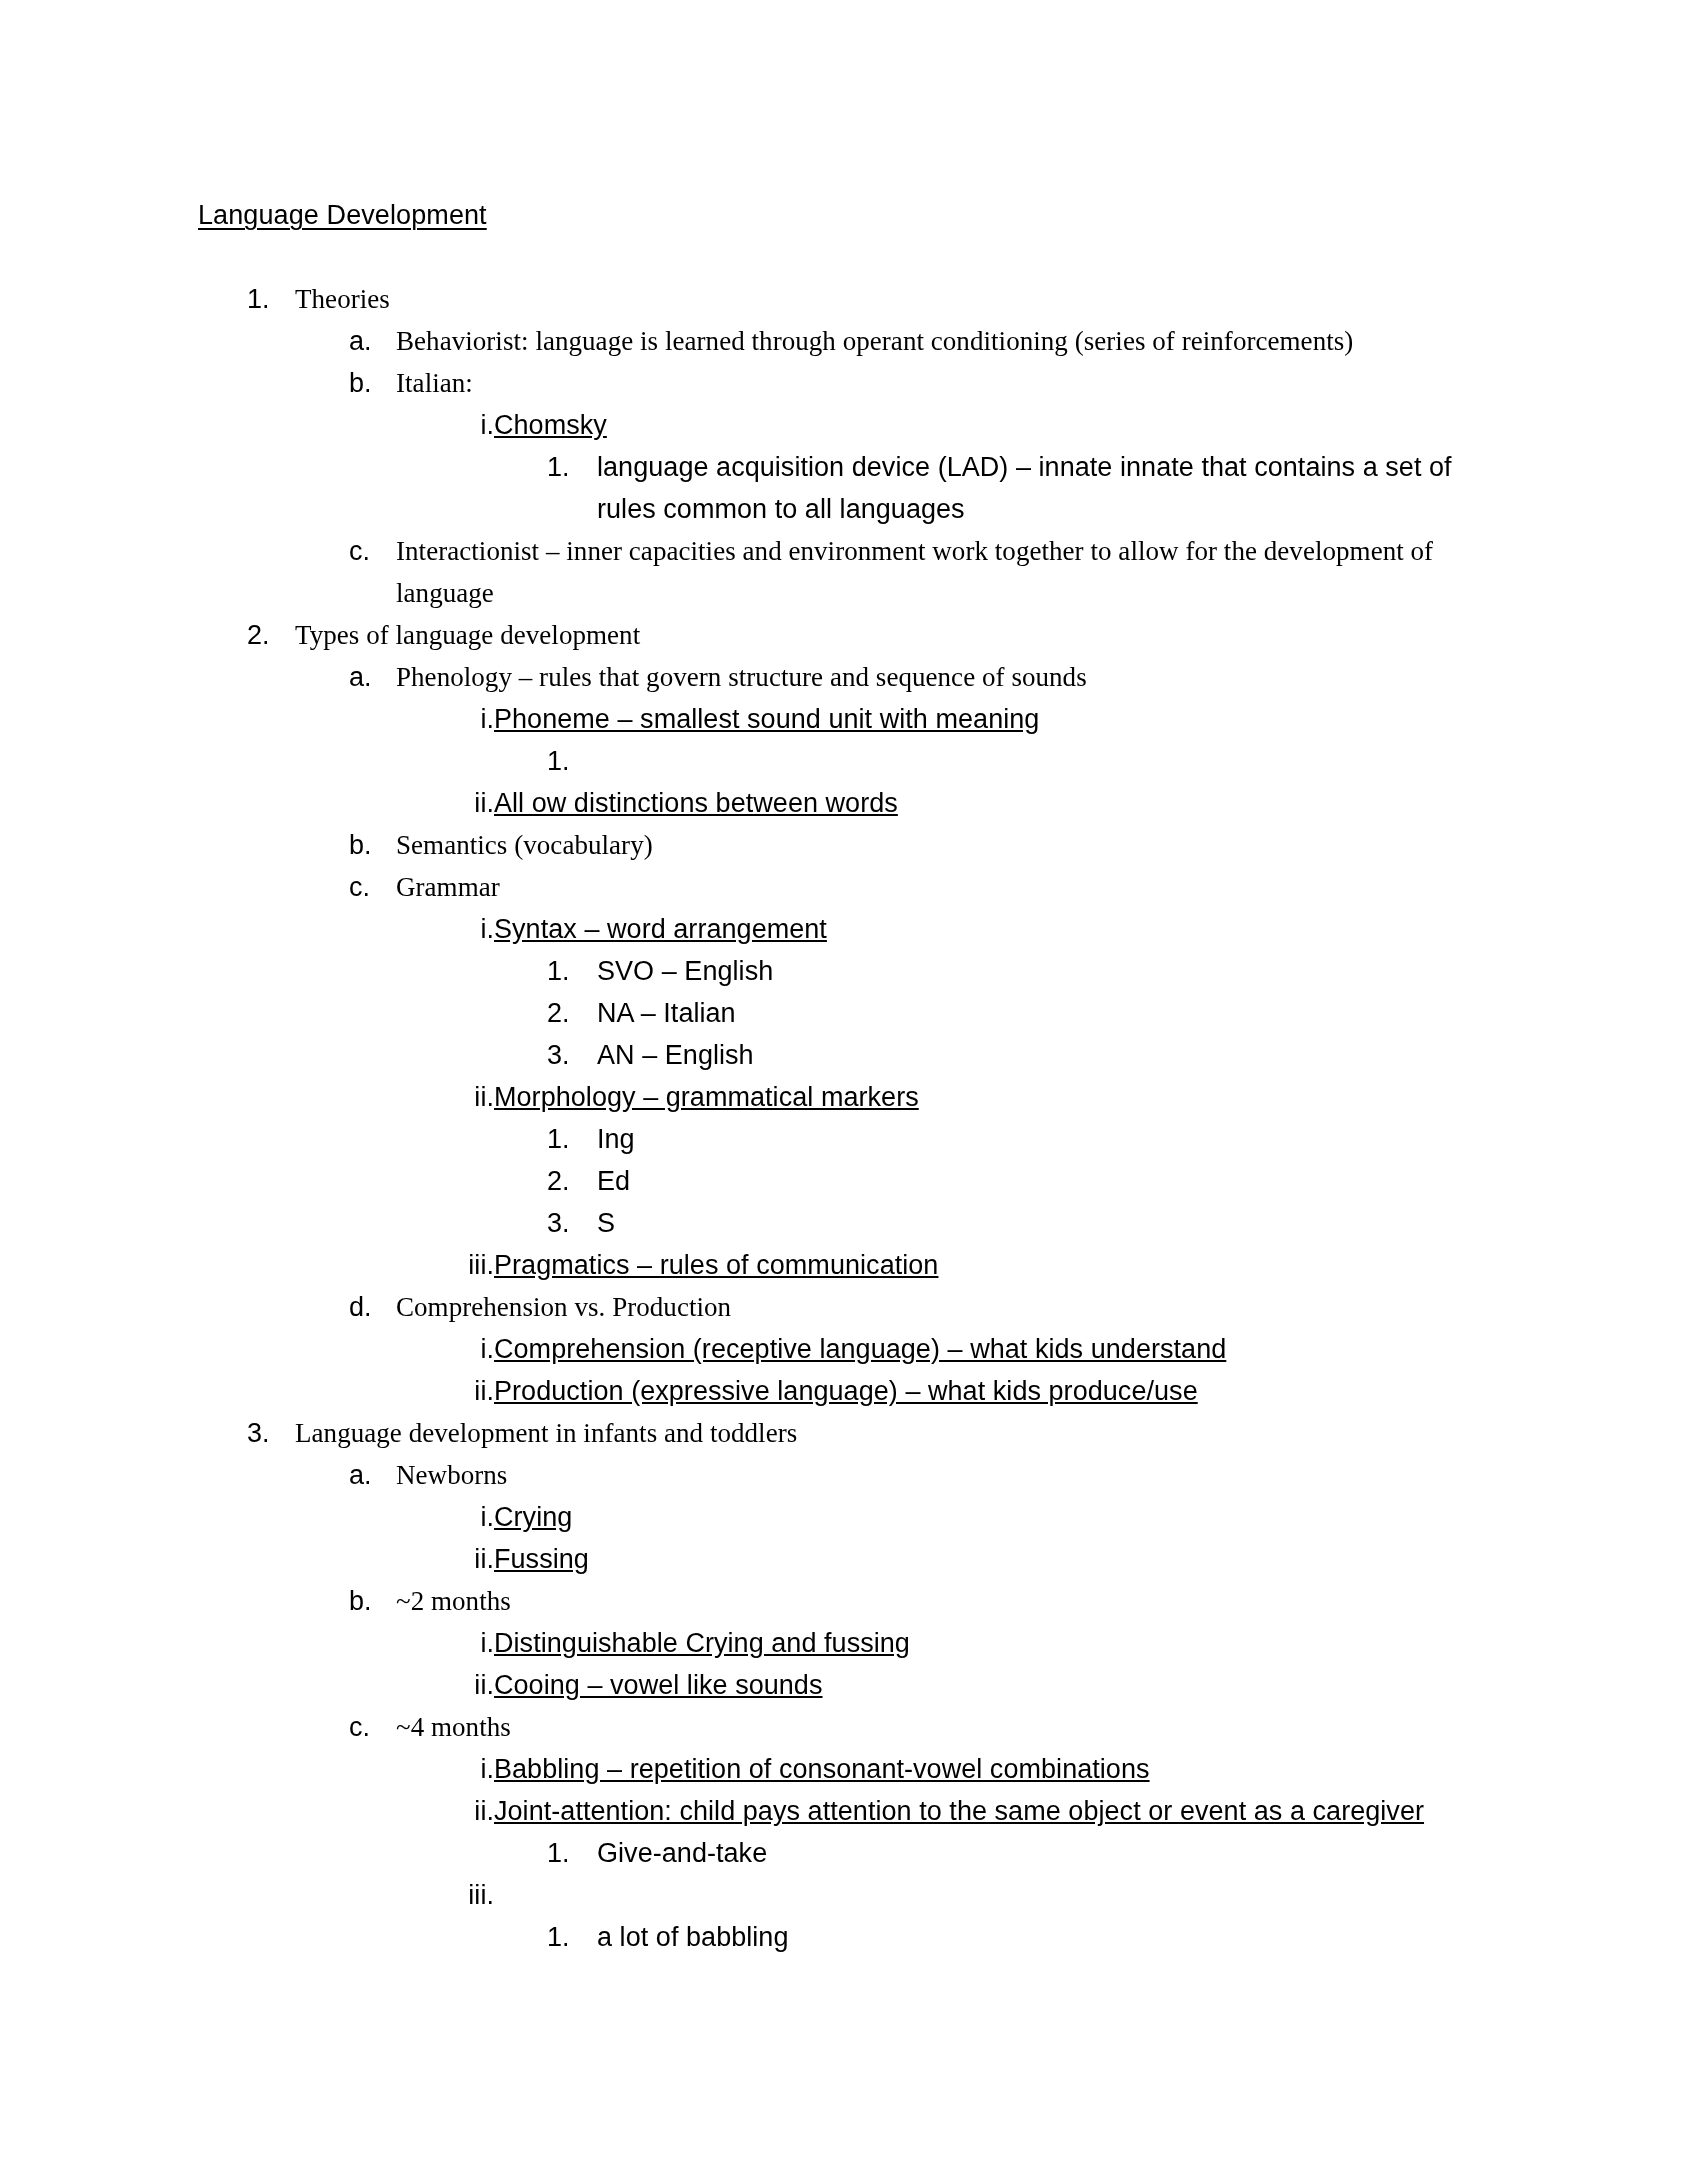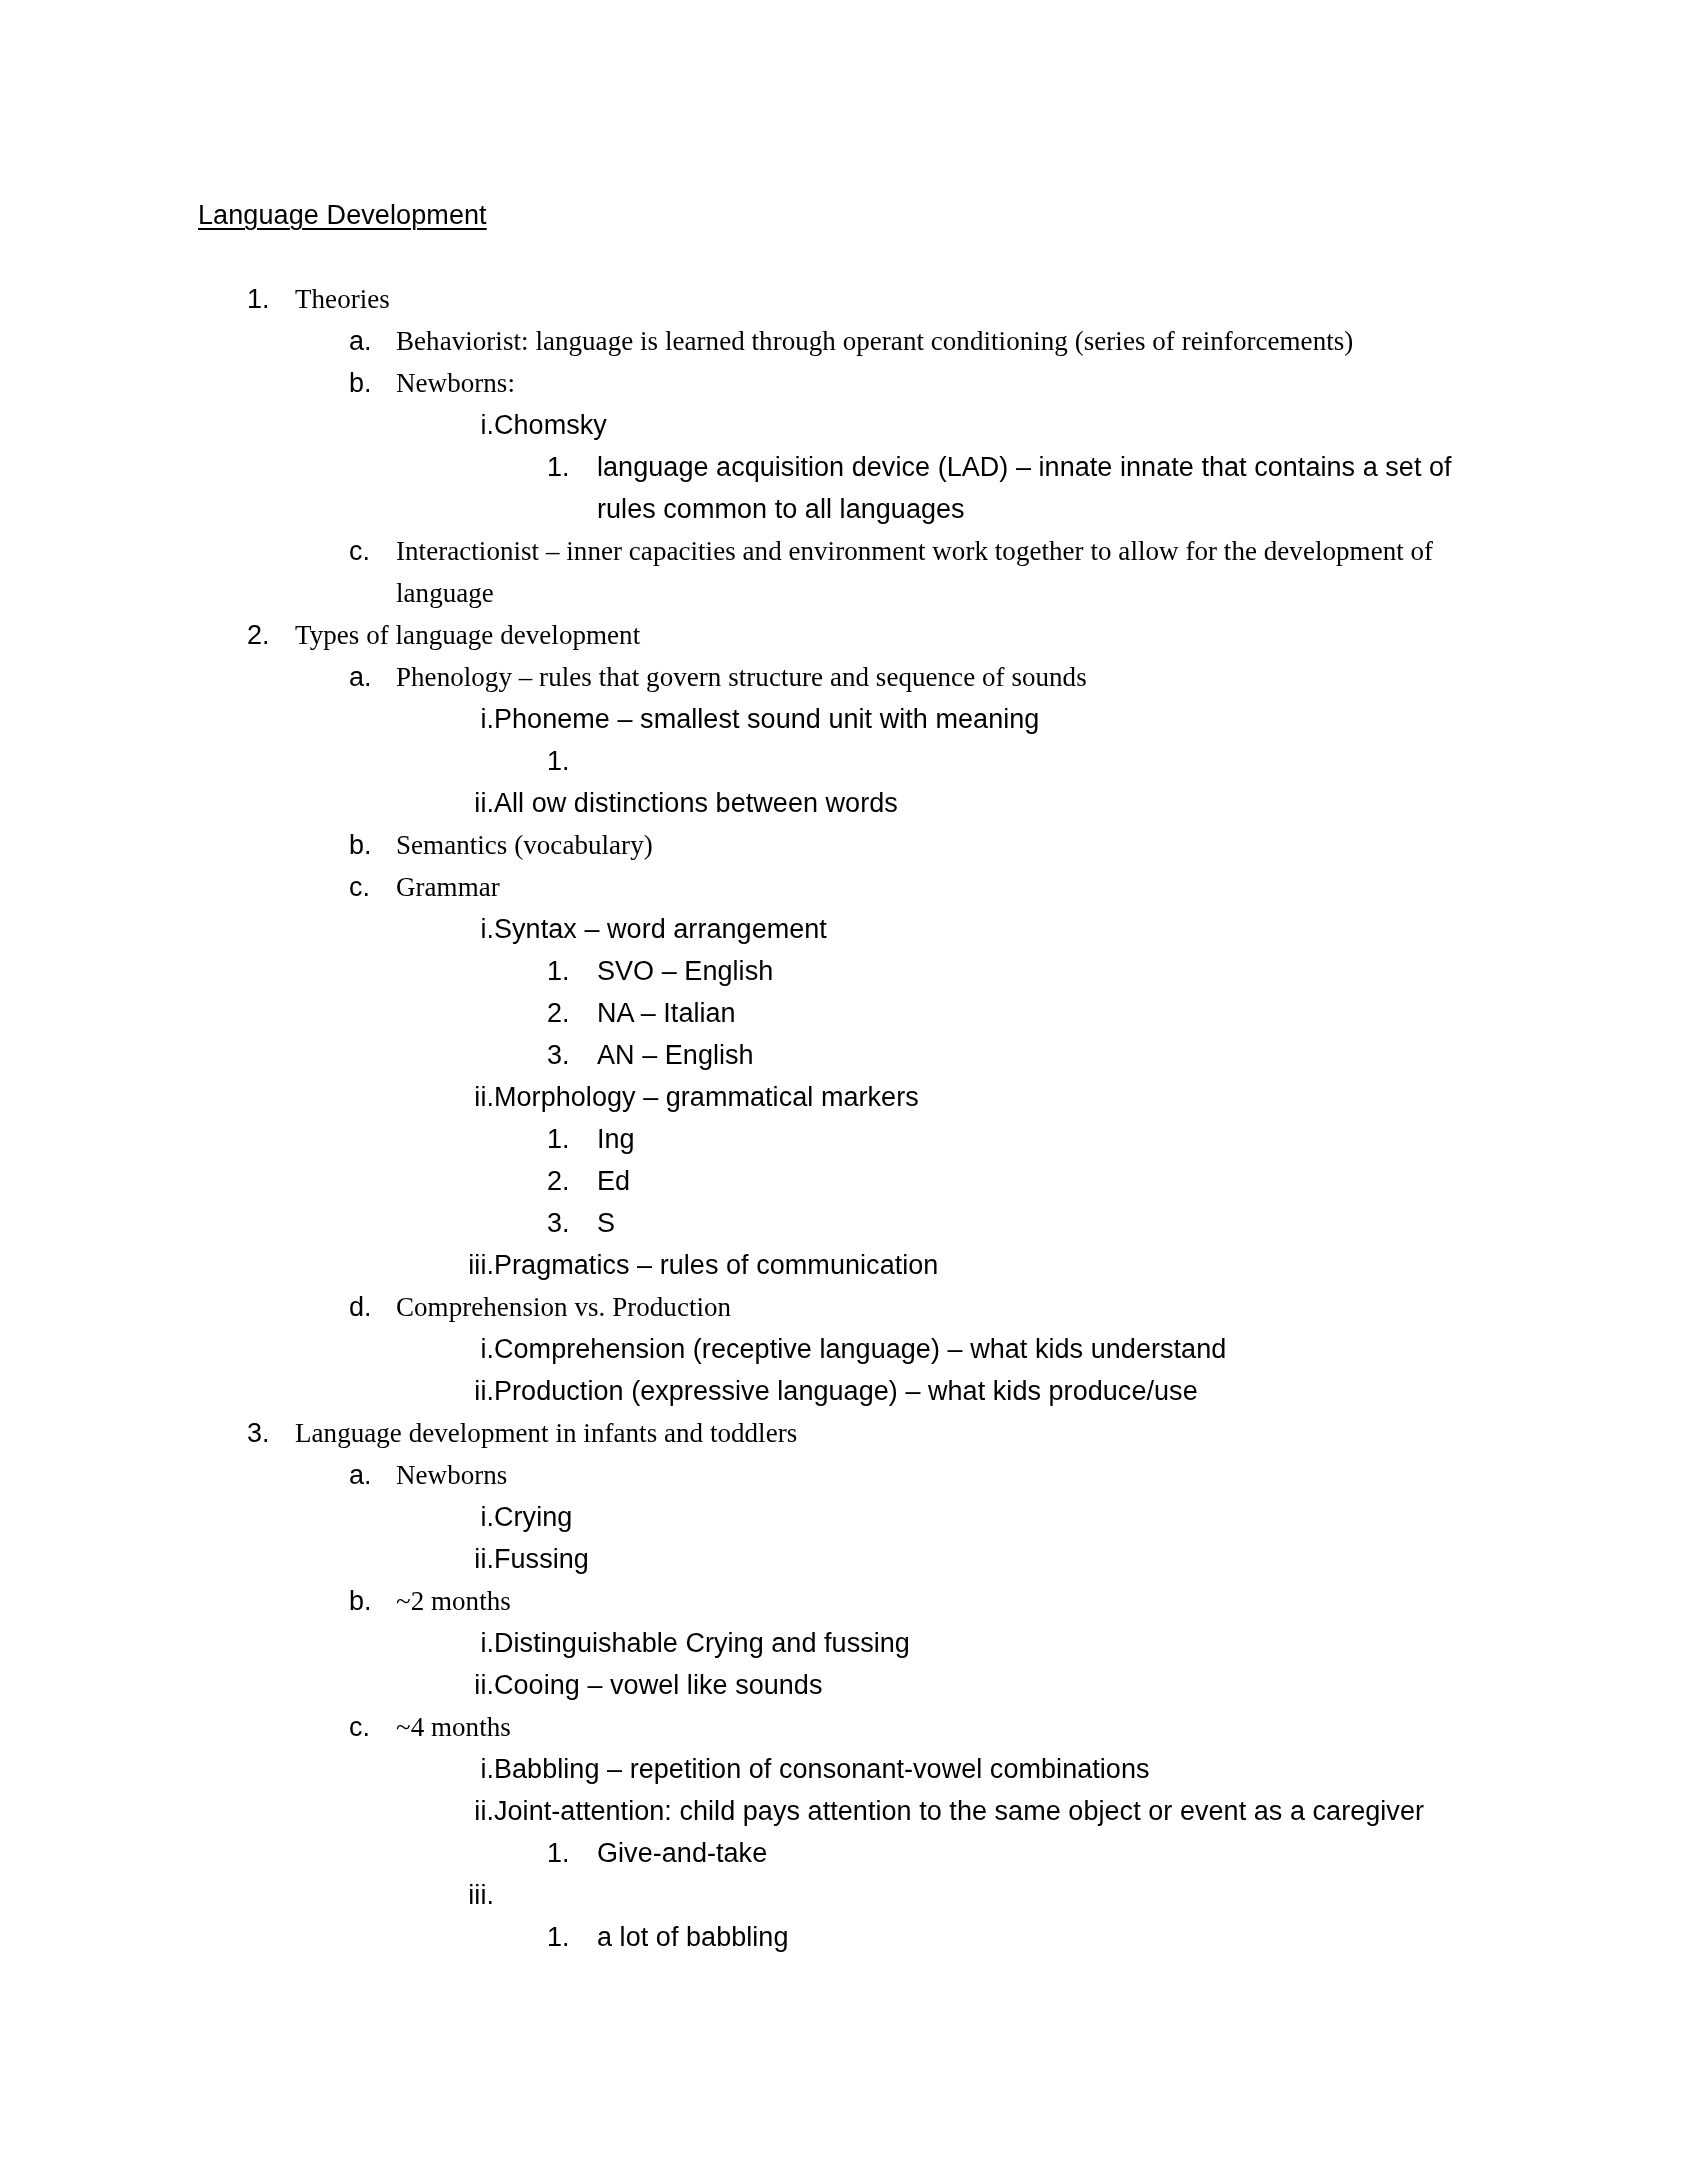--- a/index.html
+++ b/index.html
@@ -77,21 +77,21 @@
   .lvl1 > .txt { max-width: 1198px; font-family: Liberation Serif, serif; }
 
   
   .lvl2 { padding-left: 345px; }
   .lvl2 > .marker { width: 47px; }
   .lvl2 > .txt { max-width: 1099px; font-family: Liberation Serif, serif; }
 
   
   .lvl3 { padding-left: 412px; }
   .lvl3 > .marker { width: 78px; }
-  .lvl3 > .txt { max-width: 1005px; }
+  .lvl3 > .txt { max-width: 1005px; text-decoration: underline; }
 
   
   .lvl4 { padding-left: 543px; }
   .lvl4 > .marker { width: 50px; }
   .lvl4 > .txt { max-width: 901px; }
 </style>
 </head>
 <body>
 
 <div class="page">
@@ -107,21 +107,21 @@
         <div class="row lvl1">
           <span class="marker">1.</span>
           <span class="txt">Theories</span>
         </div>
         <div class="row lvl2">
           <span class="marker">a.</span>
           <span class="txt">Behaviorist: language is learned through operant conditioning (series of reinforcements)</span>
         </div>
         <div class="row lvl2">
           <span class="marker">b.</span>
-          <span class="txt">Newborns:</span>
+          <span class="txt">Italian:</span>
         </div>
         <div class="row lvl3">
           <span class="marker ralign">i.</span>
           <span class="txt">Chomsky</span>
         </div>
         <div class="row lvl4">
           <span class="marker">1.</span>
           <span class="txt">language acquisition device (LAD) – innate innate that contains a set of rules common to all languages</span>
         </div>
         <div class="row lvl2">

